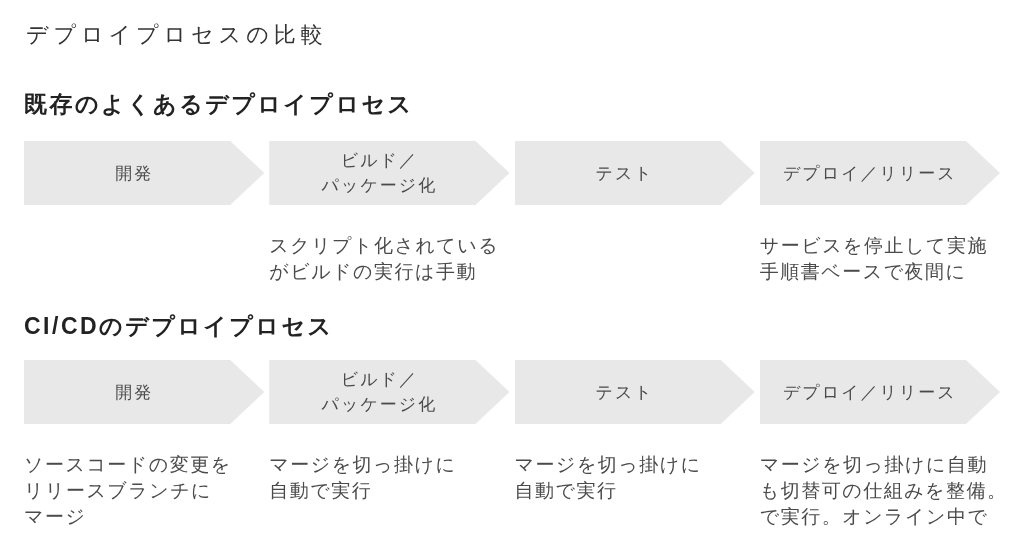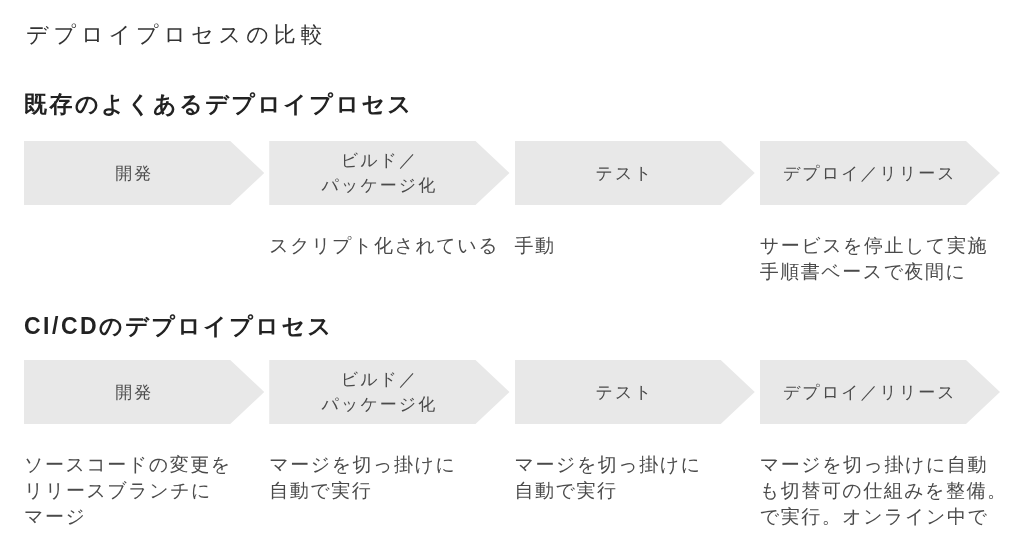--- a/index.html
+++ b/index.html
@@ -94,29 +94,27 @@
       <div class="step-note"></div>
     </div>
 
     <div class="process-step">
       <div class="step-arrow">
         <div>ビルド／</div>
         <div>パッケージ化</div>
       </div>
       <div class="step-note">
         <div>スクリプト化されている</div>
+        <div>がビルドの実行は手動</div>
       </div>
     </div>
 
     <div class="process-step">
       <div class="step-arrow">
         <div>テスト</div>
-      </div>
-      <div class="step-note">
-        <div>手動</div>
       </div>
     </div>
 
     <div class="process-step">
       <div class="step-arrow">
         <div>デプロイ／リリース</div>
       </div>
       <div class="step-note">
         <div>サービスを停止して実施</div>
         <div>手順書ベースで夜間に</div>

